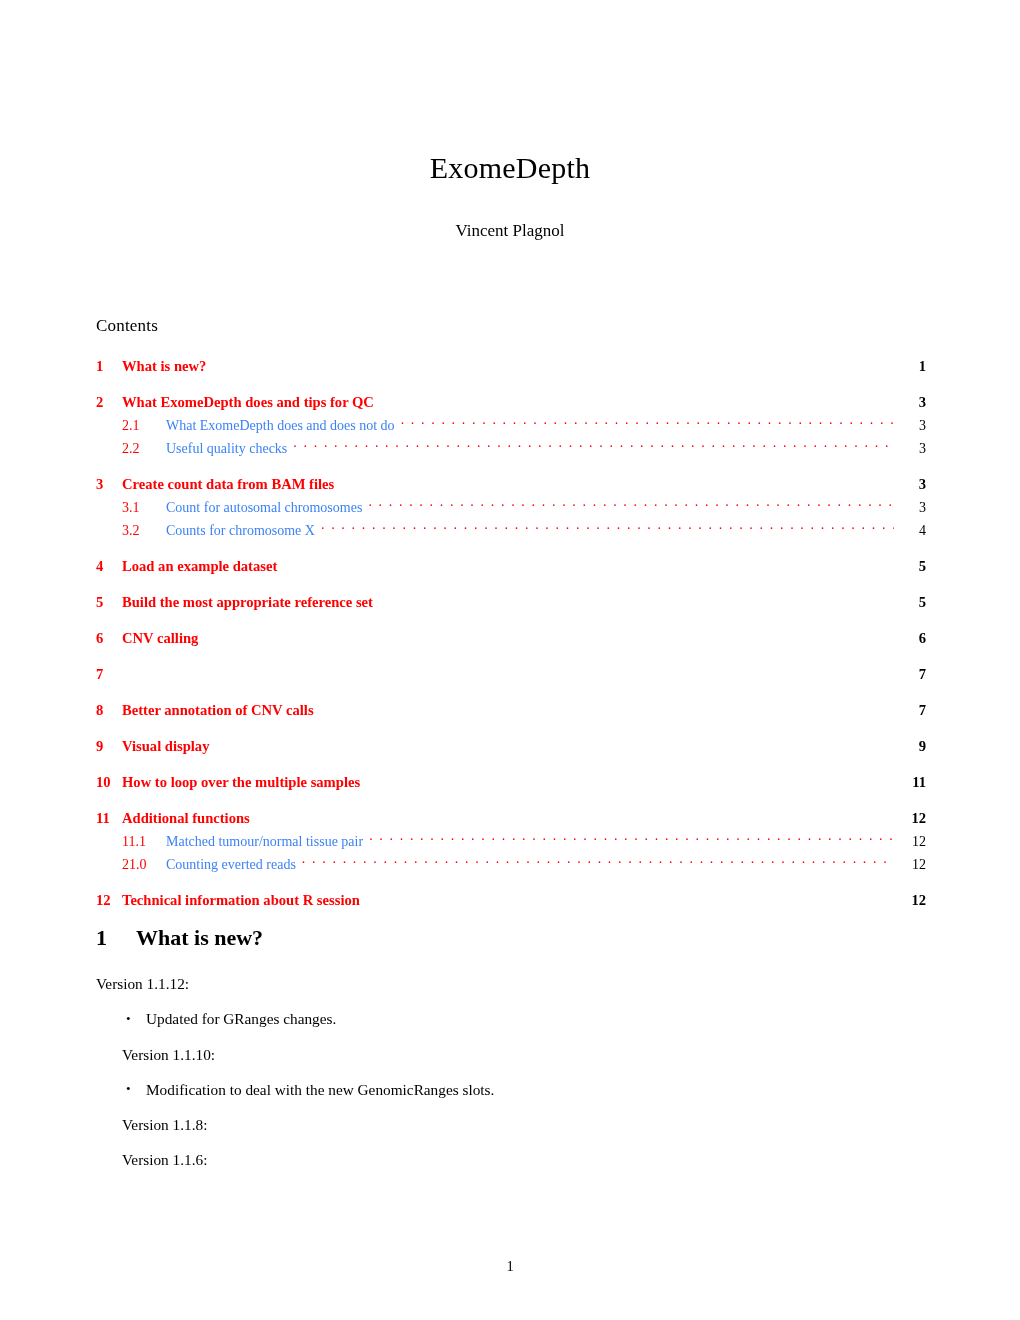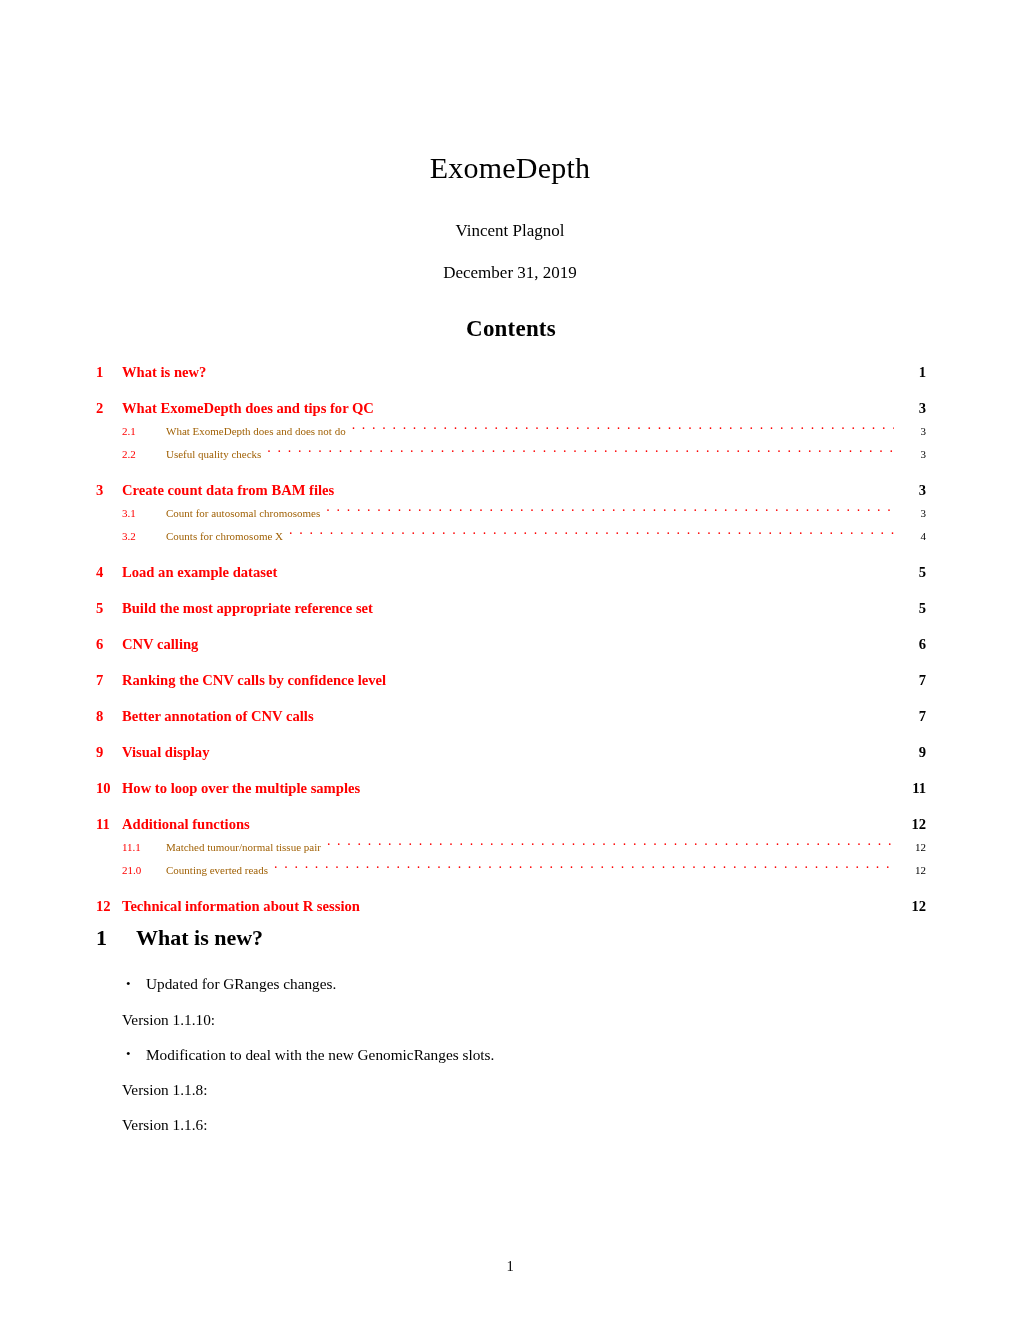--- a/index.html
+++ b/index.html
@@ -51,25 +51,24 @@
   }
 
   
   .contents-wrap {
     position: absolute;
     left: 96px;
     top: 316px;
     width: 830px;
   }
   .contents-heading {
-    font-size: 23px;
-    font-weight: bold;
+    font-size: 17px;
+    font-weight: normal;
     margin: 0 0 20px 0;
     letter-spacing: 0.2px;
-    text-align: center;
   }
 
   .toc {
     width: 830px;
   }
 
   .toc-row {
     display: flex;
     align-items: baseline;
     width: 100%;
@@ -93,31 +92,31 @@
   }
   .toc-row.level1 .toc-label {
     color: #ff0000;
     white-space: nowrap;
   }
 
   
   .toc-row.level2 {
     font-weight: normal;
     color: #ff0000;
-    font-size: 11px;
+    font-size: 14px;
     margin-top: 2px;
   }
   .toc-row.level2 .toc-num {
     width: 44px;
     flex: 0 0 44px;
     margin-left: 26px;
     color: #ff0000;
   }
   .toc-row.level2 .toc-label {
-    color: #a16207;
+    color: #3b82f6;
     white-space: nowrap;
   }
 
   .toc-leader {
     flex: 1 1 auto;
     margin: 0 6px;
     position: relative;
     height: 1em;
     overflow: hidden;
     color: #ff0000;
@@ -203,21 +202,20 @@
   }
 </style>
 </head>
 <body>
 
 <div class="page">
 
   <div class="title-block">
     <div class="doc-title">ExomeDepth</div>
     <div class="doc-author">Vincent Plagnol</div>
-    <div class="doc-date">December 31, 2019</div>
   </div>
 
   <div class="contents-wrap">
     <div class="contents-heading">Contents</div>
     <div class="toc" id="toc-list">
         <div class="toc-row level1 first">
           <span class="toc-num">1</span>
           <span class="toc-label">What is new?</span>
           <span class="spacer"></span>
           <span class="toc-page">1</span>
@@ -271,21 +269,20 @@
           <span class="toc-page">5</span>
         </div>
         <div class="toc-row level1">
           <span class="toc-num">6</span>
           <span class="toc-label">CNV calling</span>
           <span class="spacer"></span>
           <span class="toc-page">6</span>
         </div>
         <div class="toc-row level1">
           <span class="toc-num">7</span>
-          <span class="toc-label">Ranking the CNV calls by confidence level</span>
           <span class="spacer"></span>
           <span class="toc-page">7</span>
         </div>
         <div class="toc-row level1">
           <span class="toc-num">8</span>
           <span class="toc-label">Better annotation of CNV calls</span>
           <span class="spacer"></span>
           <span class="toc-page">7</span>
         </div>
         <div class="toc-row level1">
@@ -326,20 +323,21 @@
         </div>
       </div>
   </div>
 
   <div class="section-wrap">
     <div class="section-heading">
       <span class="sec-num">1</span>
       <span>What is new?</span>
     </div>
     <div id="section1-body">
+        <div class="para">Version 1.1.12:</div>
         <ul class="bullet-list">
           <li>Updated for GRanges changes.</li>
         </ul>
         <div class="para indented">Version 1.1.10:</div>
         <ul class="bullet-list">
           <li>Modification to deal with the new GenomicRanges slots.</li>
         </ul>
         <div class="para indented">Version 1.1.8:</div>
         <div class="para indented">Version 1.1.6:</div>
       </div>

